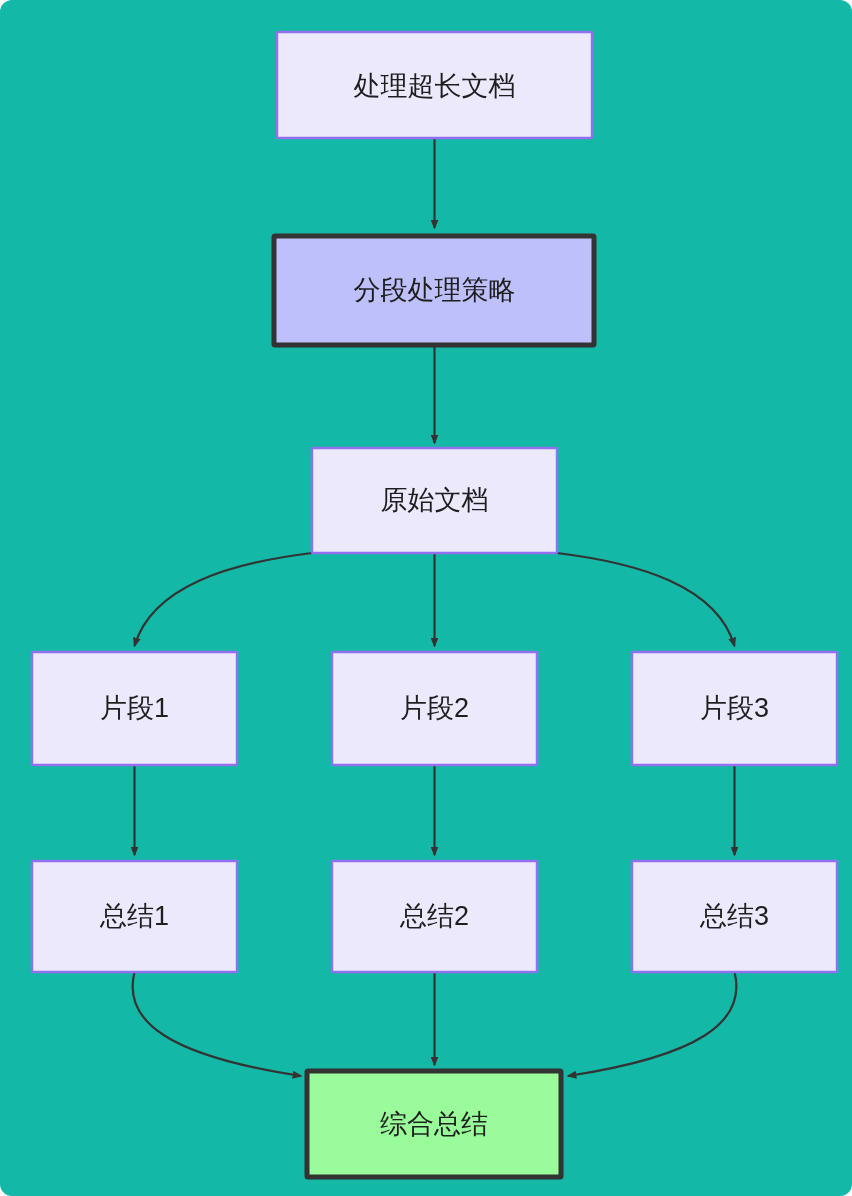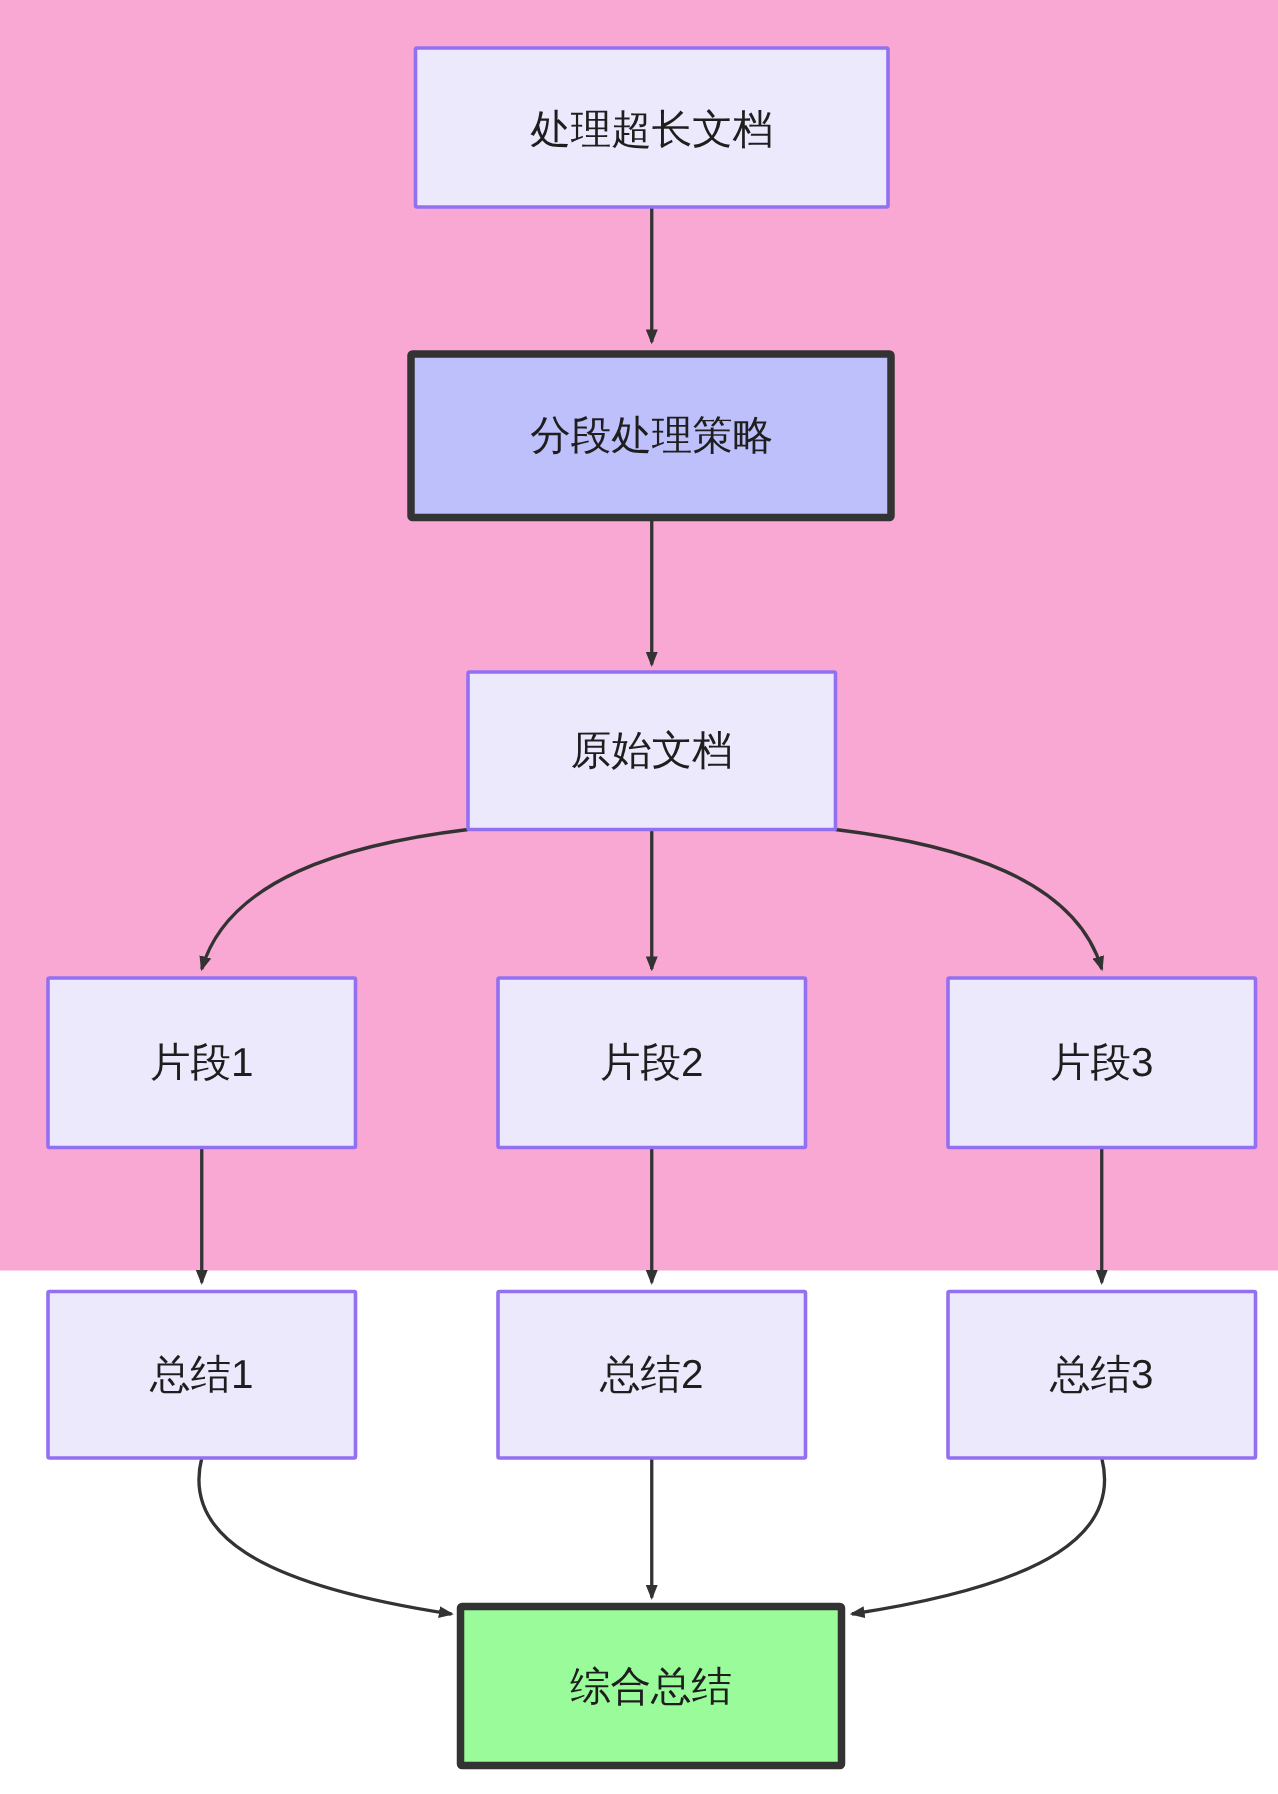--- a/index.html
+++ b/index.html
@@ -9,22 +9,23 @@
   }
   body {
     width: 852px;
     height: 1196px;
     font-family: "Liberation Sans", "DejaVu Sans", sans-serif;
     overflow: hidden;
   }
   #flowchart-root {
     position: relative;
     width: 852px;
-    height: 847px;
-    background: #f9a8d4;
+    height: 1196px;
+    background: #14b8a6;
+    border-radius: 12px;
   }
   svg.flow-svg {
     position: absolute;
     left: 0;
     top: 0;
     width: 852px;
     height: 1196px;
     display: block;
   }
   .edge-path {

